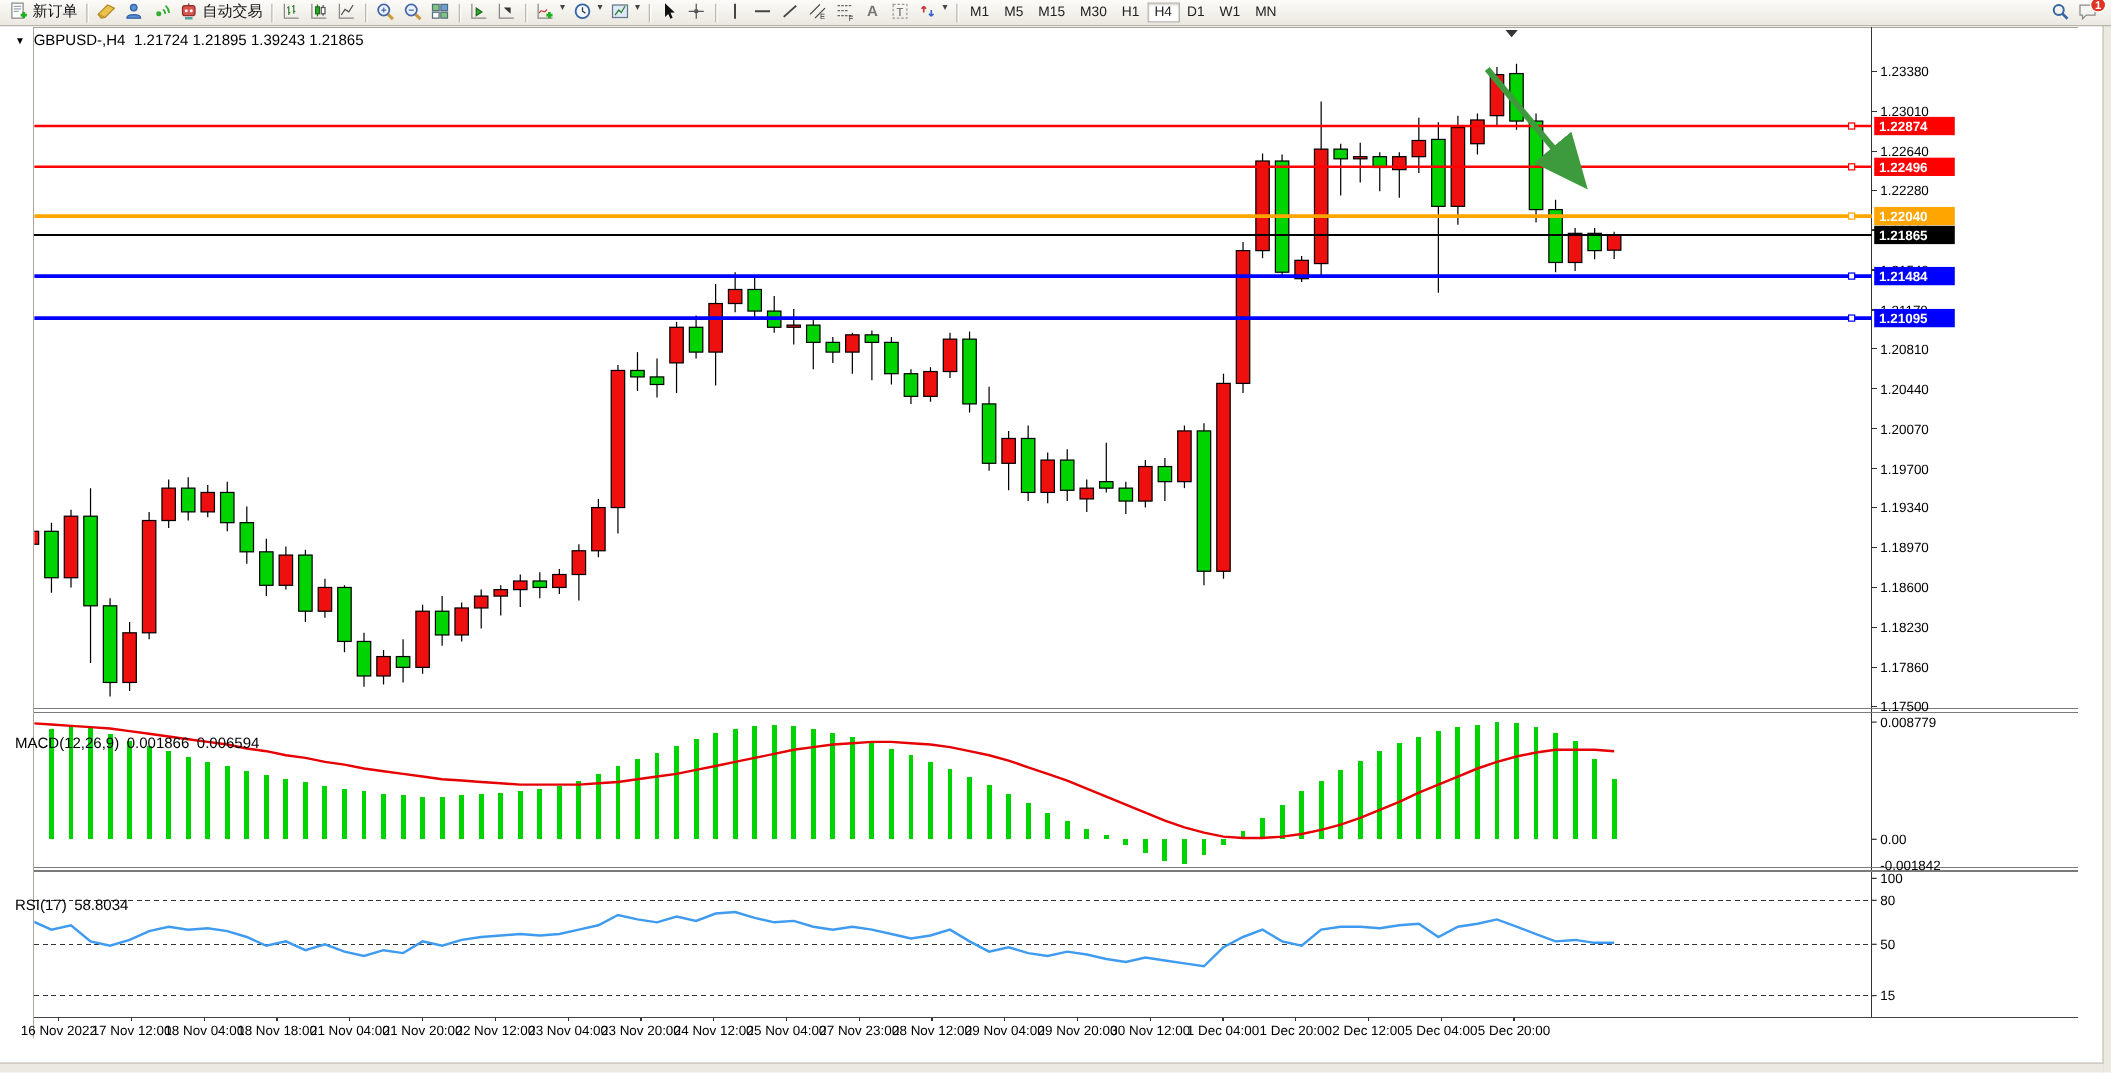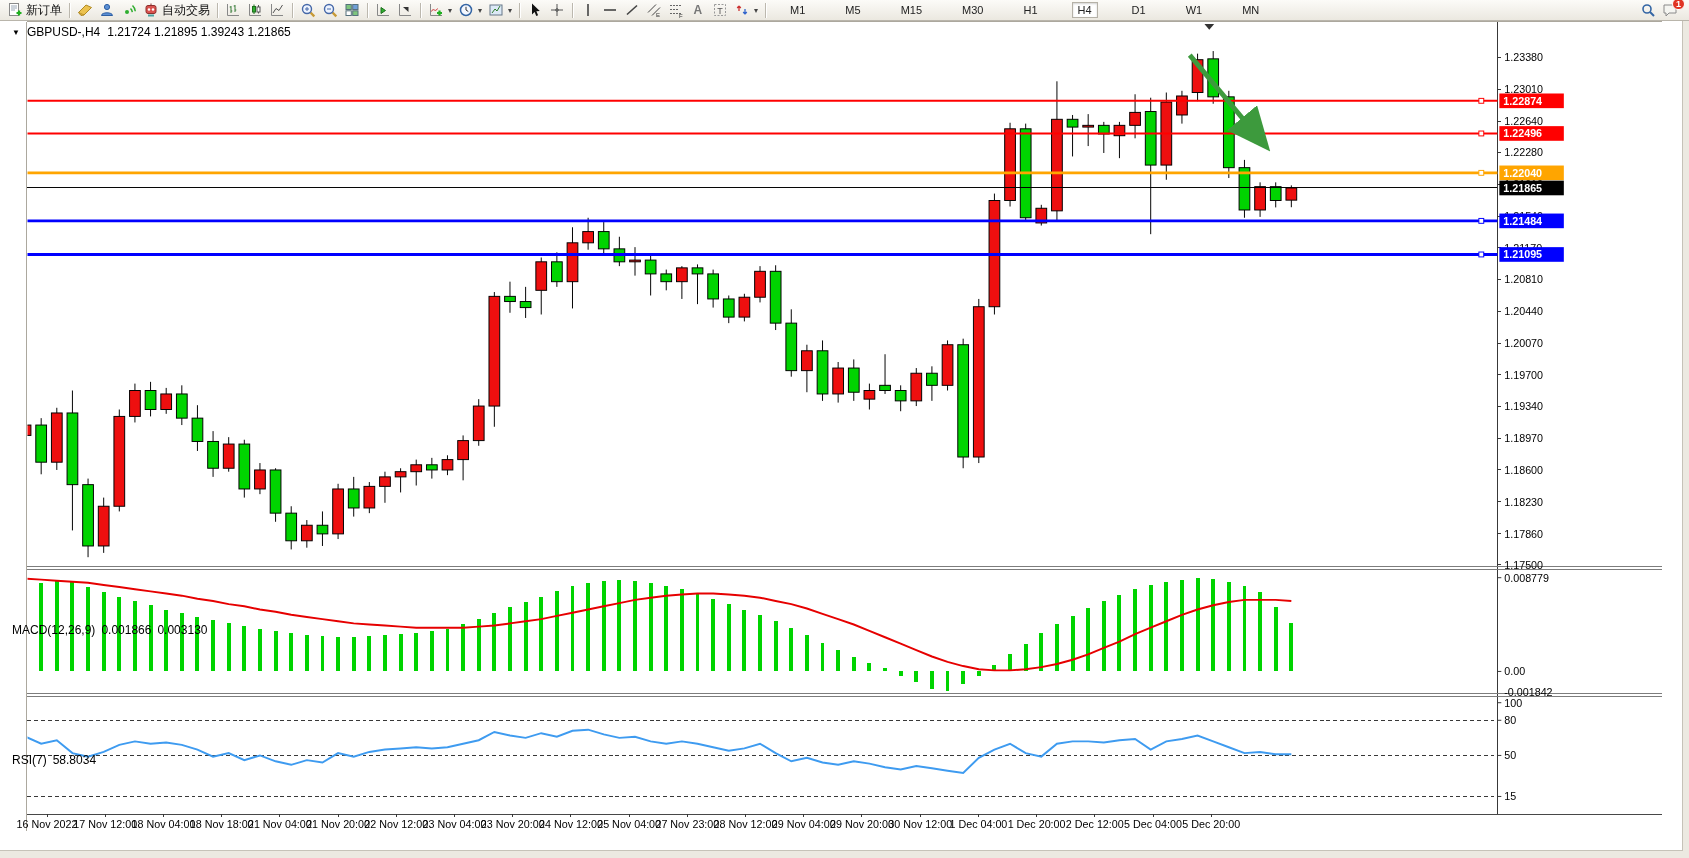--- a/index.html
+++ b/index.html
@@ -1,33 +1,33 @@
 <!DOCTYPE html>
 <html><head>
 <meta charset="utf-8">
 <style>
   html,body{margin:0;padding:0;}
   body{width:1689px;height:858px;position:relative;background:#ece9e1;
        font-family:"Liberation Sans","DejaVu Sans",sans-serif;overflow:hidden;}
   .toolbar{position:absolute;top:0;left:0;right:0;height:20px;display:flex;align-items:center;
        background:linear-gradient(#fcfbf8,#ebe8e0);border-bottom:1px solid #b9b5ab;padding-left:4px;z-index:20;}
-  .tbtn{display:flex;align-items:center;gap:3px;height:18px;padding:0 3px;color:#111;font-size:12px;white-space:nowrap;position:relative;}
+  .tbtn{display:flex;gap:3px;height:18px;padding:0 3px;color:#111;font-size:12px;white-space:nowrap;position:relative;}
   .ti{width:16px;height:16px;display:block;}
   .caret{font-size:8px;color:#444;margin-left:1px;}
   .tsep{width:1px;height:15px;background:#bcb8ae;box-shadow:1px 0 0 #fff;margin:0 4px;flex:none;}
-  .tf{font-size:11px;color:#222;padding:1px 5px;margin:0 14px;border:1px solid transparent;}
+  .tf{font-size:11px;color:#222;padding:1px 5px;margin:0 0;border:1px solid transparent;}
   .tf.active{background:#fff;border-color:#b5b1a7;box-shadow:inset 0 1px 2px rgba(0,0,0,.18);}
   .spacer{flex:1;}
   .nbadge{position:absolute;top:-3px;right:-4px;background:#e03323;color:#fff;font-size:9px;font-weight:bold;
        border-radius:7px;padding:0 3px;line-height:10px;border:1px solid #fff;}
   #chart-window{position:absolute;top:20px;left:0;right:0;bottom:0;background:#fff;}
   #cv{position:absolute;left:0;top:0;font-family:"Liberation Sans","DejaVu Sans",sans-serif;}
   .hdr{position:absolute;left:12px;top:5px;font-size:12px;color:#000;display:flex;gap:7px;align-items:center;z-index:5;}
   .hdr .tri{font-size:8px;color:#000;}
-  .ind-label{position:absolute;left:12px;font-size:12px;color:#000;z-index:5;display:flex;gap:6px;white-space:nowrap;margin-top:36px;}
+  .ind-label{position:absolute;left:12px;font-size:12px;color:#000;z-index:5;display:flex;gap:6px;white-space:nowrap;}
   .overlay{position:absolute;z-index:8;background:transparent;}
   .edge-r{position:absolute;right:0;top:0;bottom:0;width:6px;background:#ece9e1;border-left:1px solid #c6c2b8;z-index:6;}
   .edge-b{position:absolute;left:0;right:6px;bottom:0;height:7px;background:#ece9e1;border-top:1px solid #c6c2b8;z-index:6;}
 </style>
 </head>
 <body>
 
 <div class="toolbar">
   <div class="tbtn">
     <svg class="ti" viewBox="0 0 16 16">
@@ -655,24 +655,24 @@
     </svg>
 
   <div class="hdr">
     <span class="tri">▼</span>
     <span>GBPUSD-,H4</span>
     <span>1.21724 1.21895 1.39243 1.21865</span>
   </div>
   <div class="ind-label" style="top:567px;">
     <span>MACD(12,26,9)</span>
     <span>0.001866</span>
-    <span>0.003130</span>
+    <span>0.006594</span>
   </div>
   <div class="ind-label" style="top:697px;">
-    <span>RSI(7)</span>
+    <span>RSI(17)</span>
     <span>58.8034</span>
   </div>
 
   <div class="overlay" style="left:8px;top:2px;width:1505px;height:558px;"></div>
   <div class="overlay" style="left:8px;top:560px;width:1505px;height:4px;"></div>
   <div class="overlay" style="left:8px;top:564px;width:1505px;height:126px;"></div>
   <div class="overlay" style="left:8px;top:690px;width:1505px;height:4px;"></div>
   <div class="overlay" style="left:8px;top:694px;width:1505px;height:119px;"></div>
   <div class="overlay" style="left:1514px;top:2px;width:168px;height:811px;"></div>
   <div class="overlay" style="left:8px;top:813px;width:1674px;height:18px;"></div>

